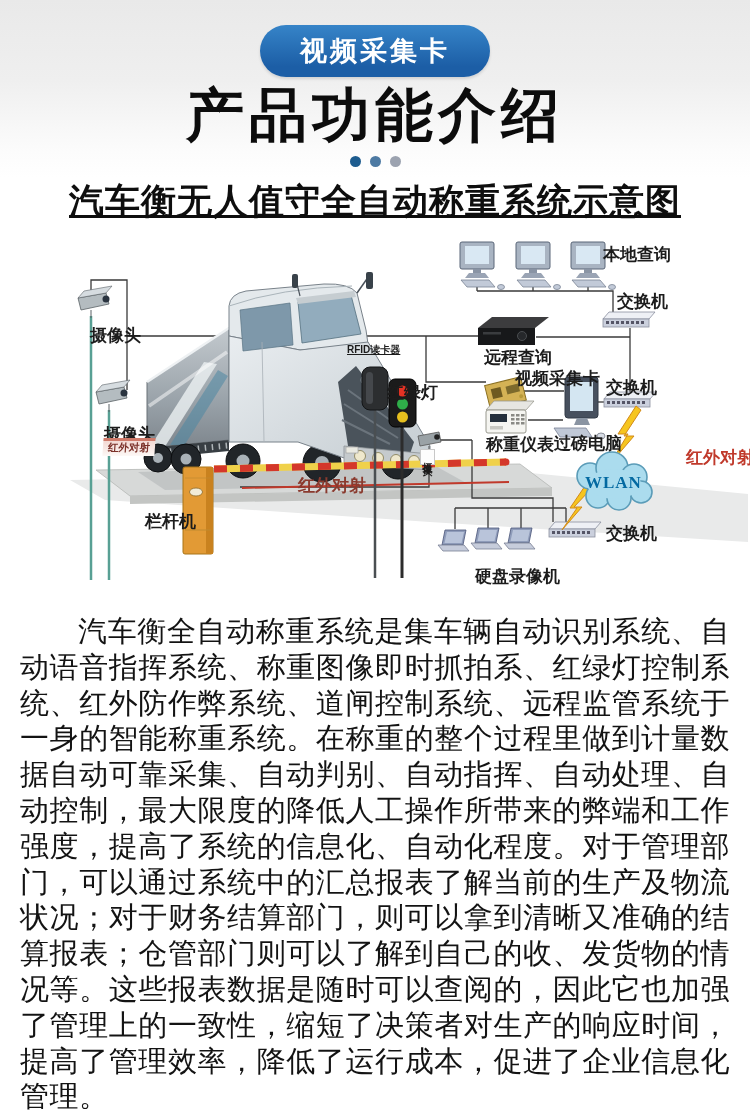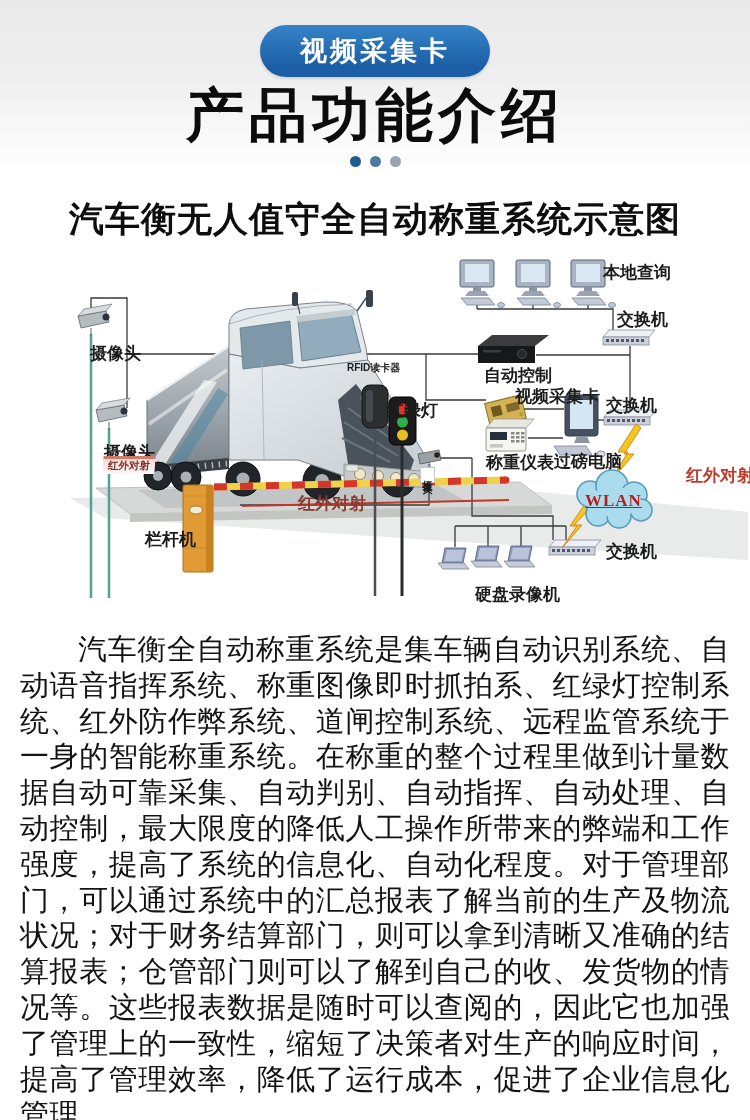--- a/index.html
+++ b/index.html
@@ -25,51 +25,51 @@
   .title {
     margin-top:8px; font-size:58px; font-weight:900; color:#0c0c0c;
     letter-spacing:5px; line-height:1.05;text-align:center;
   }
   .dots { margin-top:10px; display:flex; justify-content:center; gap:9px; }
   .dot { width:11px; height:11px; border-radius:50%; background:#999; display:inline-block; }
 
   
   .subtitle {
     text-align:center; font-size:35px; font-weight:bold; color:#0e0e0e;
-    margin-top:18px; letter-spacing:1px; height:52px;
+    letter-spacing:1px; height:52px;text-decoration:underline;
   }
 
   
   .diagram { position:relative; width:750px; height:372px; background:#fff; }
   .diagram svg { position:absolute; left:0; top:0; }
   .dlabel {
     position:absolute; font-size:17px; color:#1c1c1c; white-space:nowrap;
     font-weight:600; line-height:1.1;
   }
   .p-cam-top   { left:90px;  top:97px; }
   .p-cam-mid   { left:104px; top:196px; }
-  .p-rfid      { left:347px; top:114px; font-size:10px; }
+  .p-rfid      { left:347px; top:114px; font-size:10px;text-decoration:underline; }
   .p-traffic   { left:387px; top:130px;margin-top:24px; }
   .p-cam-pole  { left:420px; top:219px; writing-mode:vertical-rl; background:#fdfdfd;
                  border:1px solid #c8c8c8; padding:4px 1px; font-size:10px; letter-spacing:2px; }
   .p-ir-left   { left:103px; top:208px; font-size:10.5px; color:#7a3028;
                  background:linear-gradient(180deg,#f3d9d3,#fdf8f6);
                  border-top:3px solid #cf7a6a; padding:1px 5px 2px; transform:skewX(-4deg); }
   .p-ir-center { left:298px; top:247px; color:#8a3a2e; }
   .p-ir-right  { left:686px; top:219px; color:#c0392b; }
   .p-barrier   { left:145px; top:283px; }
   .p-local     { left:603px; top:16px; }
   .p-sw-top    { left:617px; top:63px; }
   .p-dvr       { left:484px; top:119px; }
   .p-capture   { left:515px; top:140px; }
   .p-indicator { left:486px; top:206px;text-align:center; }
   .p-pc        { left:554px; top:205px; }
   .p-sw-mid    { left:606px; top:149px; }
   .p-wlan      { left:585px; top:244px; font-size:17px; font-weight:bold;
-                 font-family:"Liberation Serif","DejaVu Serif",serif; color:#b91c1c; letter-spacing:1px;text-decoration:underline; }
+                 font-family:"Liberation Serif","DejaVu Serif",serif; color:#0369a1; letter-spacing:1px; }
   .p-sw-bottom { left:606px; top:295px; }
   .p-remote    { left:475px; top:338px; }
 
   
   .article {
     margin:12px 20px 0 20px; font-size:29px; line-height:35.8px;
     text-align:justify; text-indent:2em; color:#131313; letter-spacing:0.5px;
   }
 </style>
 </head>
@@ -371,21 +371,21 @@
     <div class="dlabel p-cam-mid">摄像头</div>
     <div class="dlabel p-rfid">RFID读卡器</div>
     <div class="dlabel p-traffic">红绿灯</div>
     <div class="dlabel p-cam-pole">摄像头</div>
     <div class="dlabel p-ir-left">红外对射</div>
     <div class="dlabel p-ir-center">红外对射</div>
     <div class="dlabel p-ir-right">红外对射</div>
     <div class="dlabel p-barrier">栏杆机</div>
     <div class="dlabel p-local">本地查询</div>
     <div class="dlabel p-sw-top">交换机</div>
-    <div class="dlabel p-dvr">自动控制</div>
+    <div class="dlabel p-dvr">远程查询</div>
     <div class="dlabel p-capture">视频采集卡</div>
     <div class="dlabel p-indicator">称重仪表</div>
     <div class="dlabel p-pc">过磅电脑</div>
     <div class="dlabel p-sw-mid">交换机</div>
     <div class="dlabel p-wlan">WLAN</div>
     <div class="dlabel p-sw-bottom">交换机</div>
     <div class="dlabel p-remote">硬盘录像机</div>
   </div>
 
   <p class="article">汽车衡全自动称重系统是集车辆自动识别系统、自动语音指挥系统、称重图像即时抓拍系、红绿灯控制系统、红外防作弊系统、道闸控制系统、远程监管系统于一身的智能称重系统。在称重的整个过程里做到计量数据自动可靠采集、自动判别、自动指挥、自动处理、自动控制，最大限度的降低人工操作所带来的弊端和工作强度，提高了系统的信息化、自动化程度。对于管理部门，可以通过系统中的汇总报表了解当前的生产及物流状况；对于财务结算部门，则可以拿到清晰又准确的结算报表；仓管部门则可以了解到自己的收、发货物的情况等。这些报表数据是随时可以查阅的，因此它也加强了管理上的一致性，缩短了决策者对生产的响应时间，提高了管理效率，降低了运行成本，促进了企业信息化管理。</p>

